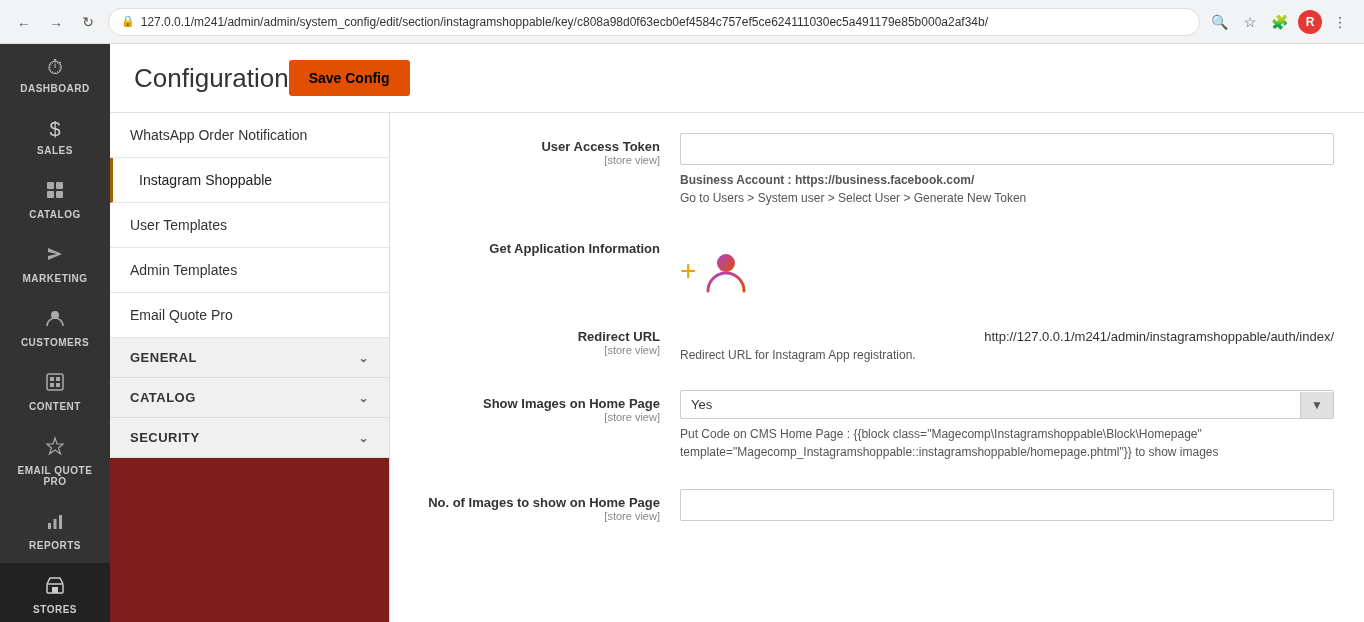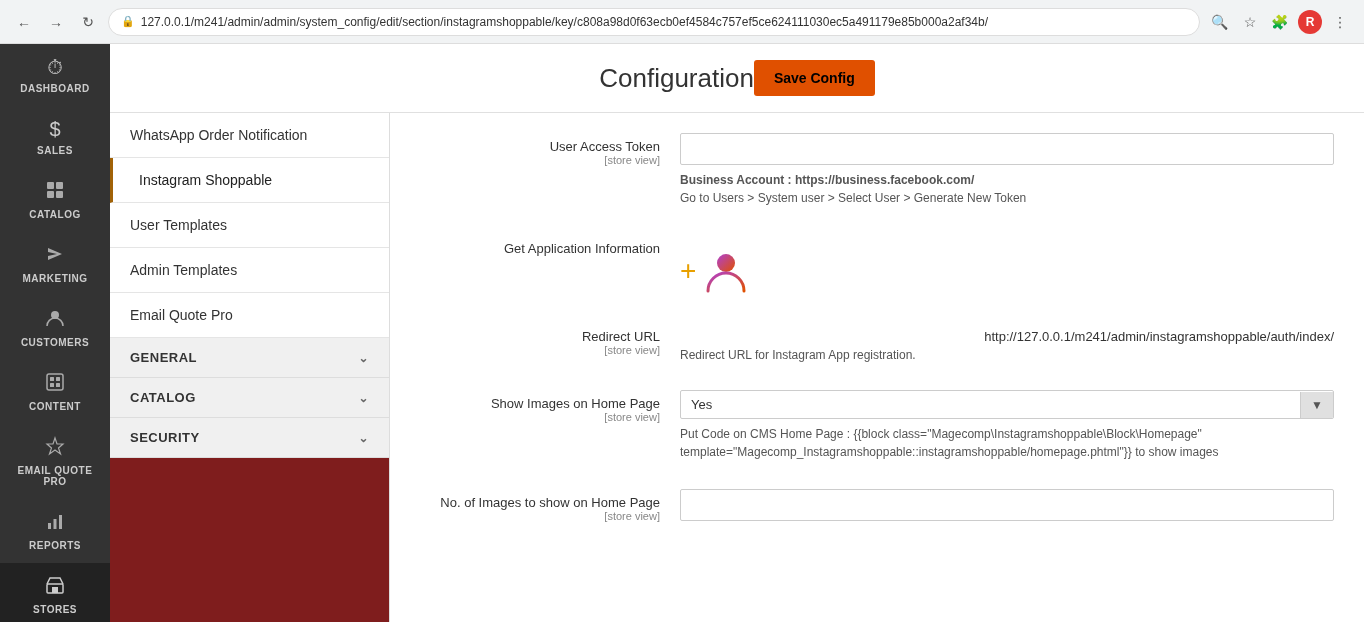--- a/index.html
+++ b/index.html
@@ -74,21 +74,21 @@
       overflow: hidden;
       background: #f5f5f5;
     }
 
     
     .page-header {
       background: white;
       padding: 16px 24px;
       display: flex;
       align-items: center;
-      justify-content: center;
+      justify-content: flex-start;
       border-bottom: 1px solid #e0e0e0;
       flex-shrink: 0;
     }
     .page-title { font-size: 26px; font-weight: 300; color: #333; }
     .save-config-btn {
       background: #e05000;
       color: #000000;
       border: none;
       padding: 10px 20px;
       font-size: 14px;
@@ -158,21 +158,21 @@
       align-items: flex-start;
       margin-bottom: 28px;
       gap: 20px;
     }
     .form-label {
       width: 240px;
       text-align: right;
       flex-shrink: 0;
       padding-top: 6px;
     }
-    .form-label-main { font-size: 13px; color: #333; font-weight: 400; }
+    .form-label-main { font-size: 13px; color: #333; font-weight: 700; }
     .form-label-sub { font-size: 11px; color: #888; display: block; }
     .form-control-area { flex: 1; }
     .text-input {
       width: 100%;
       height: 32px;
       border: 1px solid #ccc;
       padding: 4px 8px;
       font-size: 13px;
       color: #333;
       background: white;

